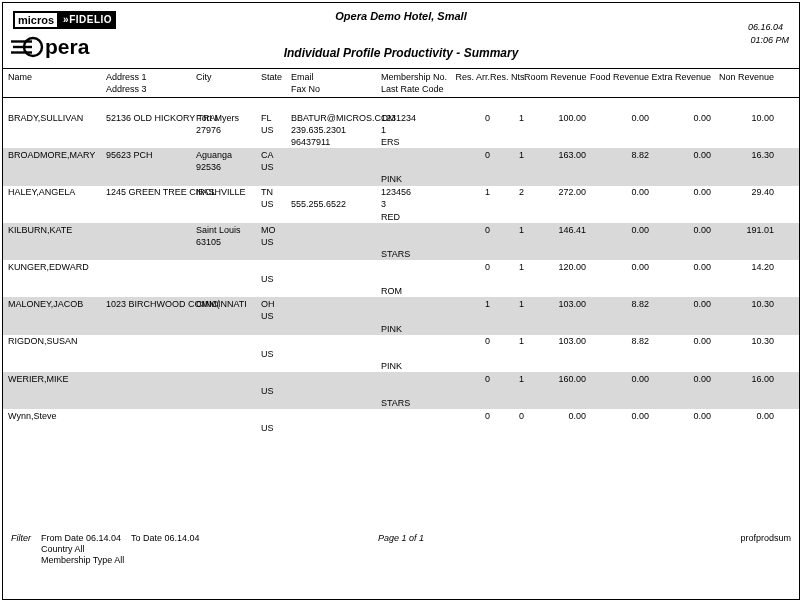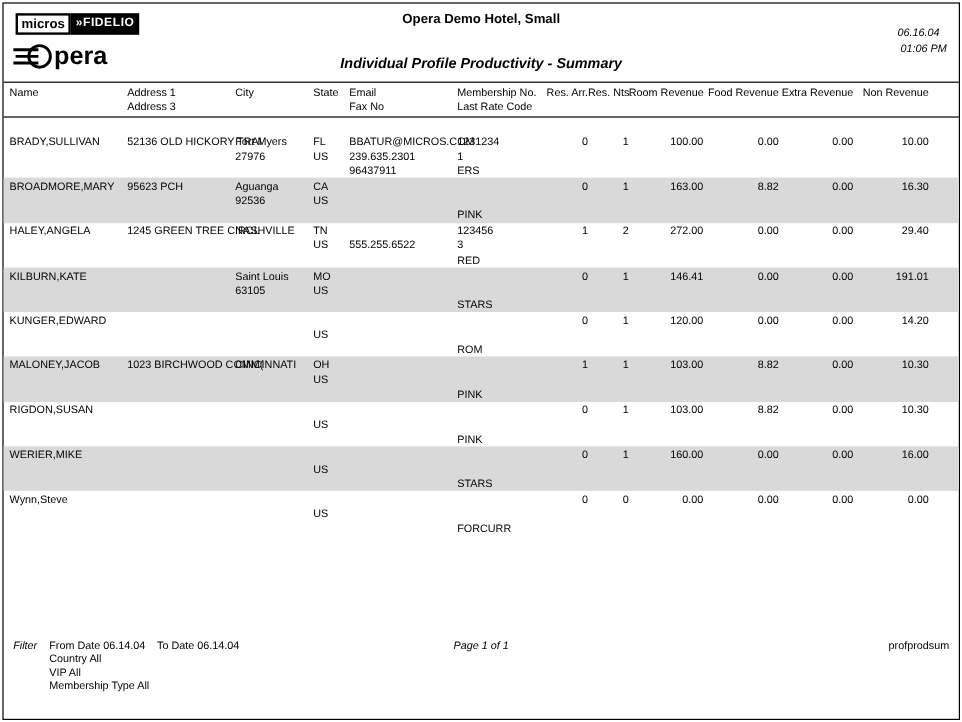--- a/index.html
+++ b/index.html
@@ -6,21 +6,21 @@
     font-family:"Liberation Sans",sans-serif;color:#000;}
   :root{--shade:#d9d9d9;--border:#000;}
   .page{position:absolute;left:2px;top:2px;width:796px;height:596px;border:1px solid var(--border);background:#fff;}
 
   
   .logo-mf{position:absolute;left:10px;top:8px;display:inline-flex;align-items:stretch;font-weight:bold;}
   .mf-left{background:#fff;border:2px solid #000;padding:0 3px;font-size:11px;line-height:14px;}
   .mf-right{background:#000000;color:#fff;padding:0 4px;font-size:10px;line-height:18px;letter-spacing:.5px;}
   .opera-logo{position:absolute;left:8px;top:30px;display:flex;align-items:center;}
   .opera-logo .pera{font-size:21px;font-weight:bold;margin-left:-2px;letter-spacing:0;}
-  .hotel-name{position:absolute;left:0;right:0;top:7px;text-align:center;font-size:11px;font-weight:bold;}
+  .hotel-name{position:absolute;left:0;right:0;top:7px;text-align:center;font-size:11px;font-weight:bold;font-style:italic;}
   .report-title{position:absolute;left:0;right:0;top:43px;text-align:center;font-size:12px;font-weight:bold;font-style:italic;}
   .run-date{position:absolute;right:16px;top:7px;font-size:9px;font-style:italic;margin-top:12px;}
   .run-time{position:absolute;right:10px;top:32px;font-size:9px;font-style:italic;}
 
   
   .g{display:grid;grid-template-columns:98px 90px 65px 30px 90px 72px 37px 34px 62px 63px 62px 63px 26px;
      font-size:9px;white-space:nowrap;}
   .c-name{grid-column:1}.c-addr{grid-column:2}.c-city{grid-column:3}.c-state{grid-column:4}
   .c-email{grid-column:5}.c-memb{grid-column:6}.c-arr{grid-column:7}.c-nts{grid-column:8}
   .c-room{grid-column:9}.c-food{grid-column:10}.c-extra{grid-column:11}.c-non{grid-column:12}
@@ -336,33 +336,27 @@
         <span class="c-extra c-num">0.00</span>
         <span class="c-non c-num">0.00</span>
       </div>
       <div class="line g">
         <span class="c-addr"></span>
         <span class="c-city"></span>
         <span class="c-state">US</span>
         <span class="c-email"></span>
         <span class="c-memb"></span>
       </div>
-      <div class="line g">
-        <span class="c-addr"></span>
-        <span class="c-email"></span>
-        <span class="c-memb">FORCURR</span>
-      </div>
     </div>
   </div>
 
   <div class="footer">
     <span class="filter-label">Filter</span>
     <div class="filter-lines">
       <div class="filter-line">From Date 06.14.04    To Date 06.14.04</div>
       <div class="filter-line">Country All</div>
-      <div class="filter-line">VIP All</div>
       <div class="filter-line">Membership Type All</div>
     </div>
     <span class="page-info">Page 1 of 1</span>
     <span class="report-code">profprodsum</span>
   </div>
 
 </div>
 
 </body></html>

